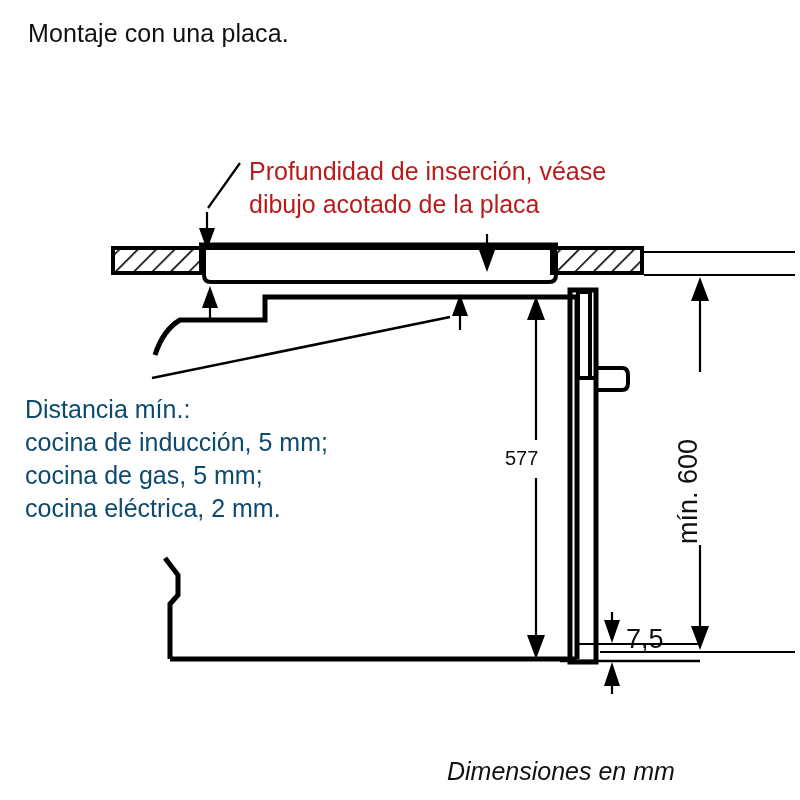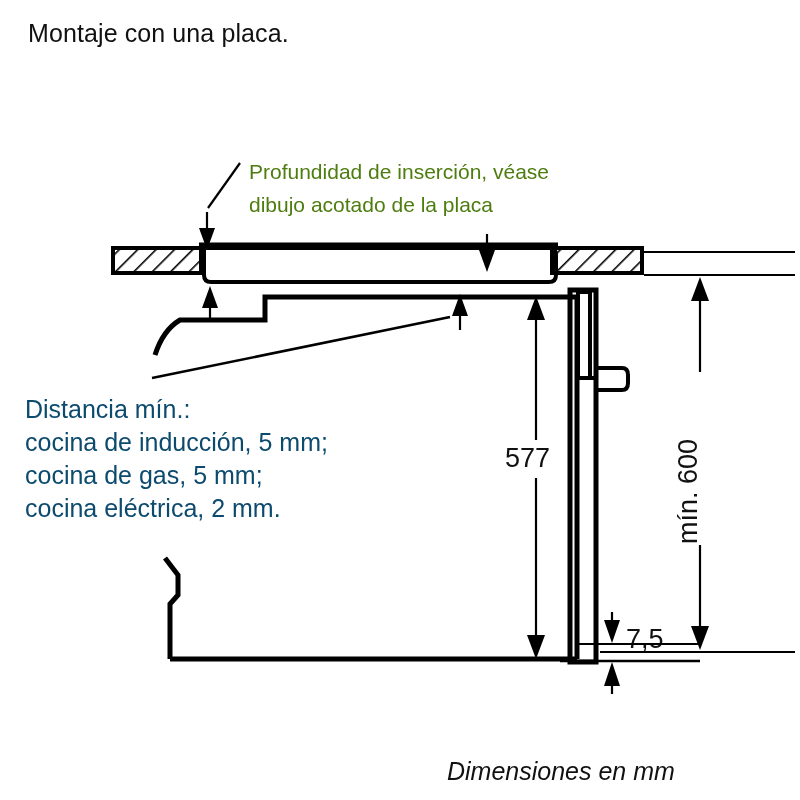--- a/index.html
+++ b/index.html
@@ -28,39 +28,39 @@
     font-size: 25px;
     line-height: 30px;
     letter-spacing: 0.1px;
     color: #111111;
     white-space: pre;
   }
   .callout-top {
     position: absolute;
     left: 249px;
     top: 155px;
-    font-size: 21px;
+    font-size: 25px;
     line-height: 33px;
-    color: #4d7c0f;
+    color: #b91c1c;
     white-space: pre;
   }
   .distance-block {
     position: absolute;
     left: 25px;
     top: 393px;
     font-size: 25px;
     line-height: 33px;
     color: #0c4a6e;
     white-space: pre;
   }
   .dim-577 {
     position: absolute;
     left: 505px;
     top: 443px;
-    font-size: 27px;
+    font-size: 20px;
     line-height: 30px;
     color: #111111;
     white-space: pre;
   }
   .dim-75 {
     position: absolute;
     left: 626px;
     top: 624px;
     font-size: 27px;
     line-height: 30px;

